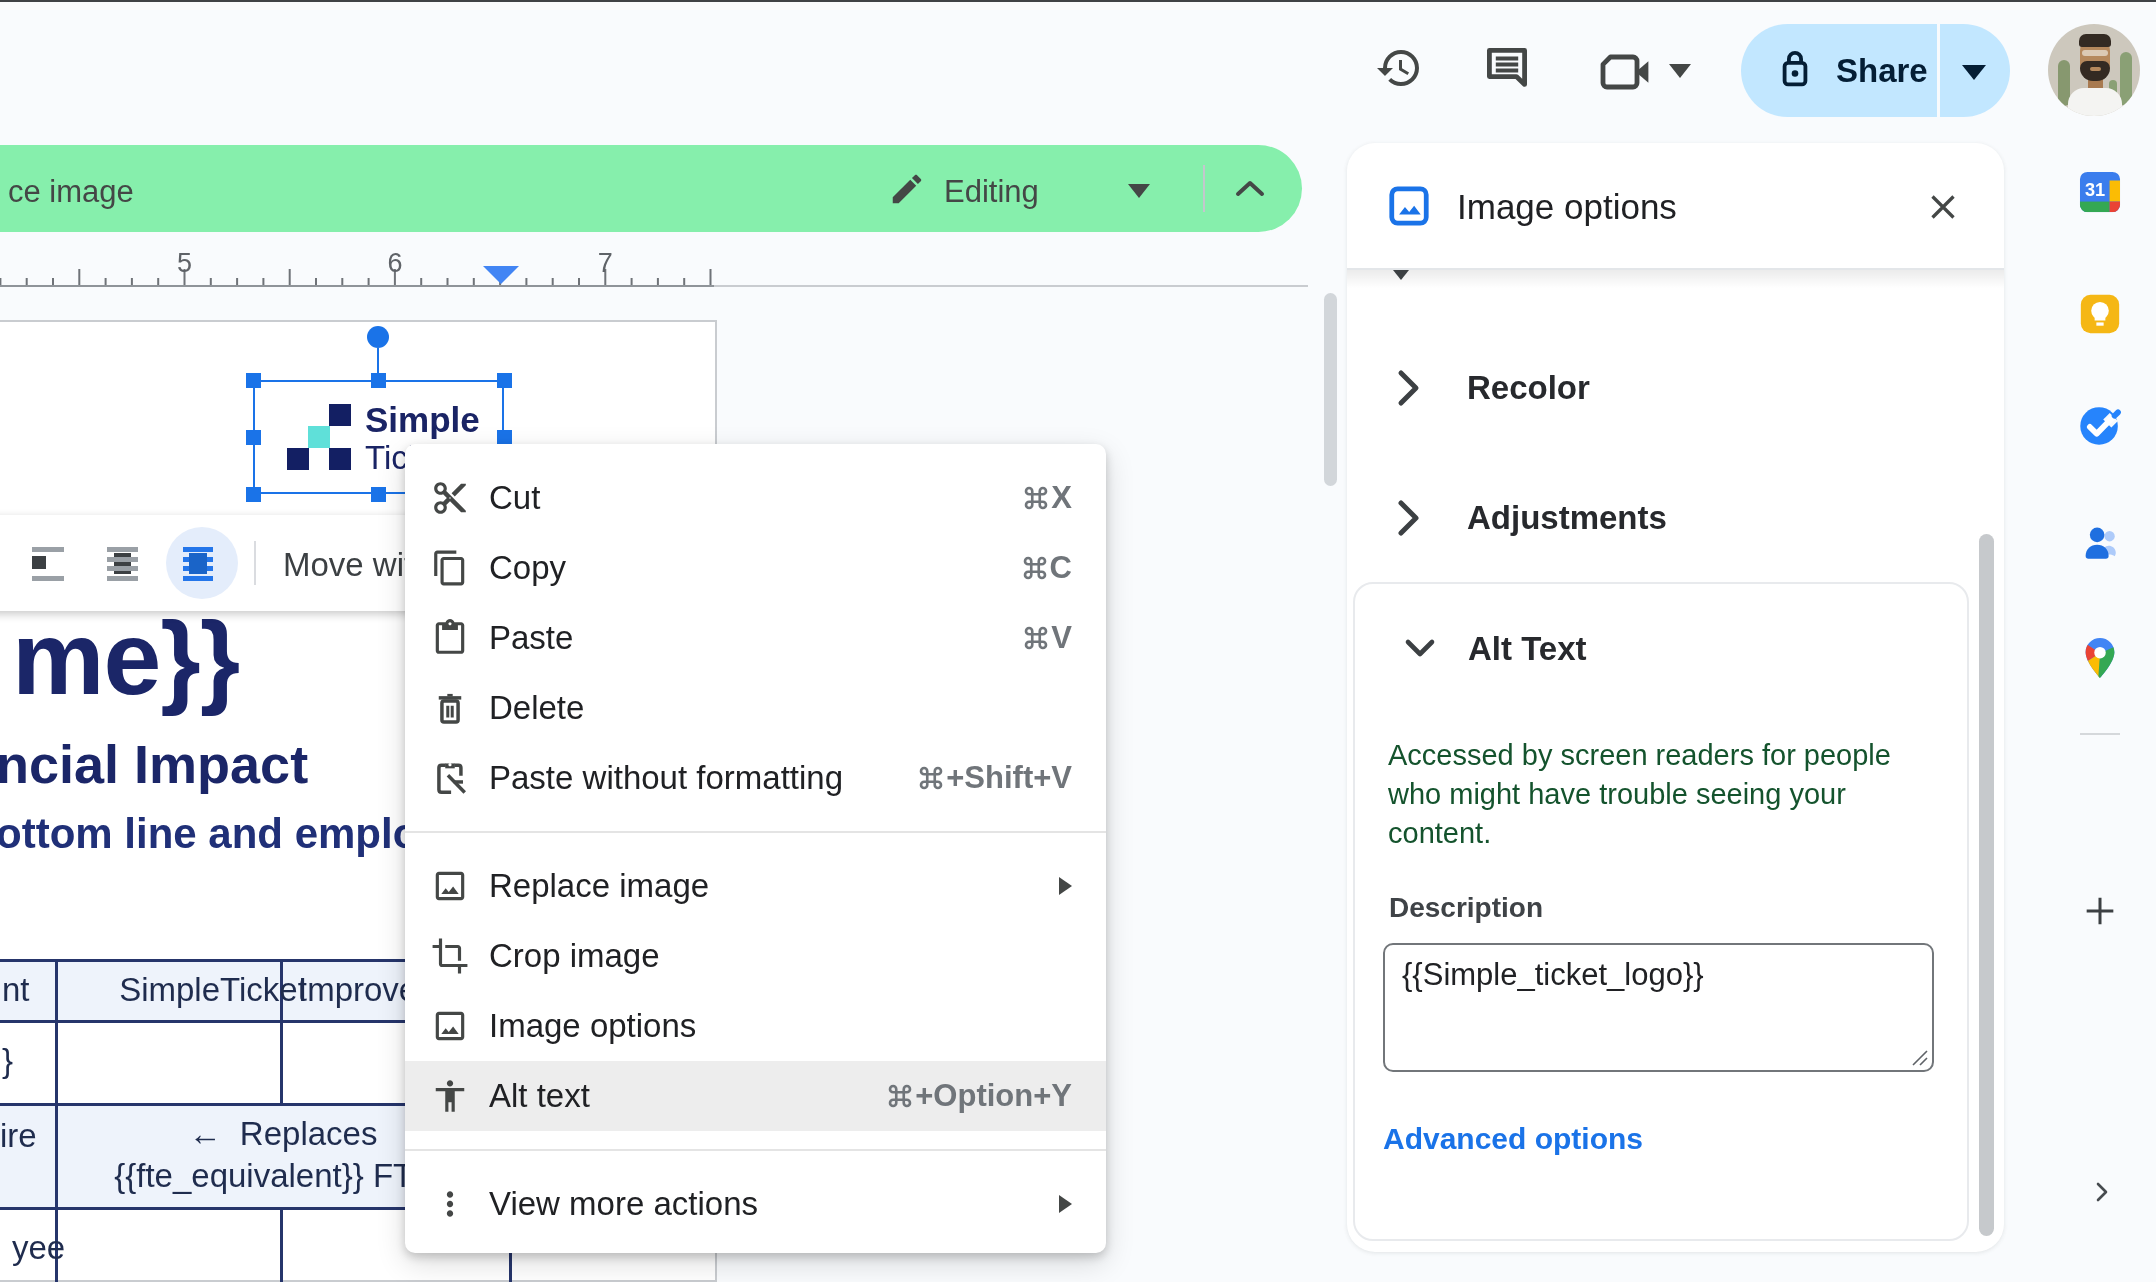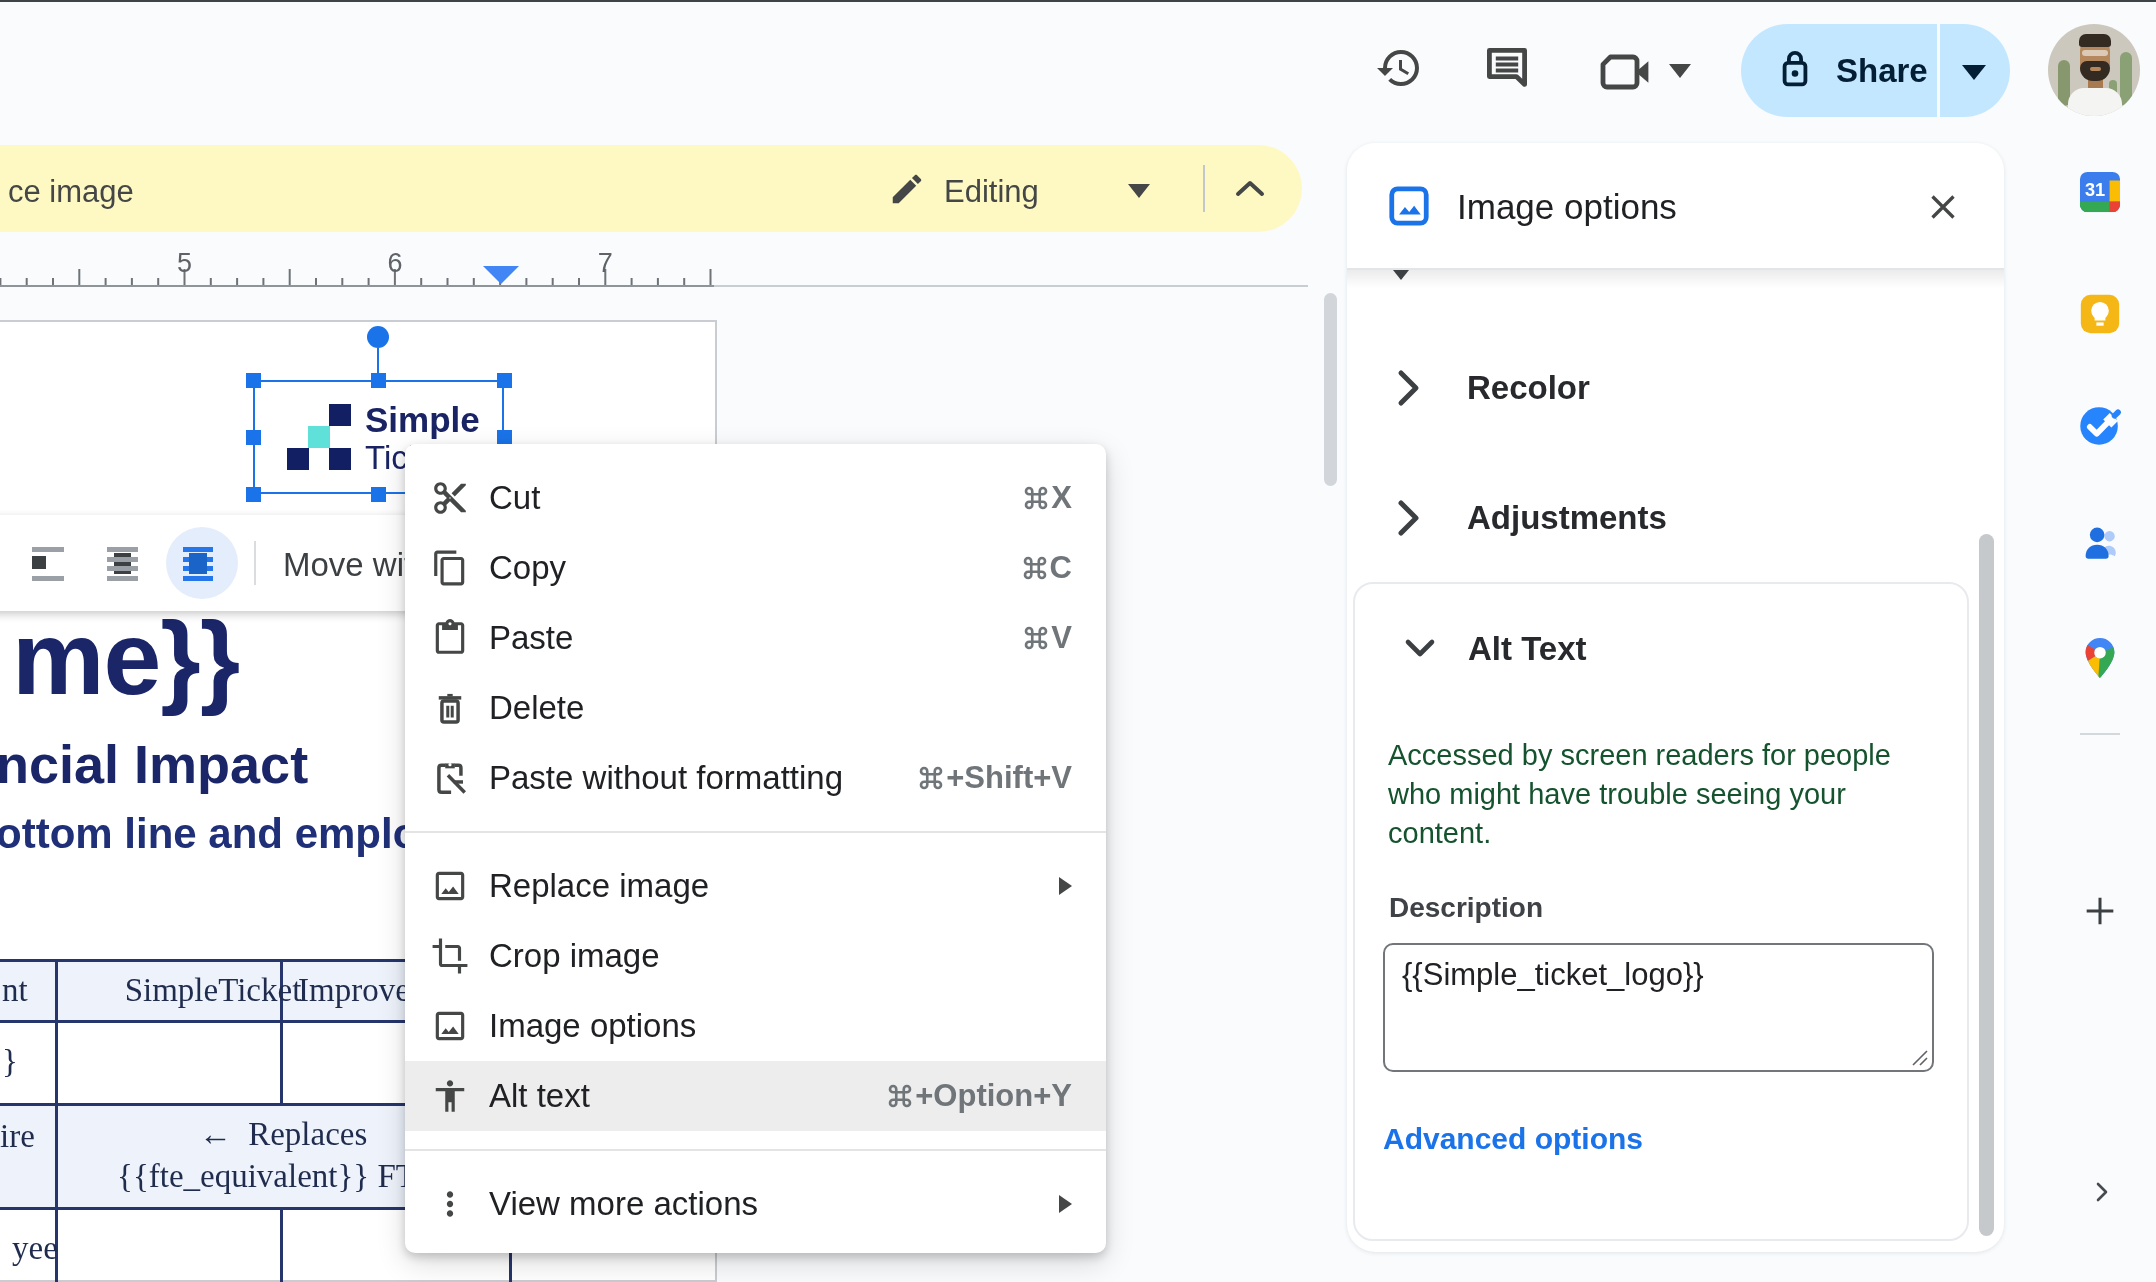--- a/index.html
+++ b/index.html
@@ -9,21 +9,21 @@
   .ic { display:block; }
   
   #topstrip { left:0; top:0; width:2156px; height:2px; background:#3f4346; }
   
   #pill { left:1741px; top:24px; width:269px; height:93px; border-radius:47px; background:#c2e7ff; }
   #pill .vdiv { position:absolute; left:196px; top:0; width:3px; height:93px; background:#f9fbfd; }
   #sharetxt { left:1836px; top:54px; font-size:33px; font-weight:700; color:#041e35; line-height:33px; z-index:3; }
   
   #avatar { left:2048px; top:24px; width:92px; height:92px; border-radius:50%; overflow:hidden; background:#cdc8bd; }
   
-  #bluebar { left:0; top:145px; width:1302px; height:87px; background:#fef9c3; border-radius:0 44px 44px 0; }
+  #bluebar { left:0; top:145px; width:1302px; height:87px; background:#86efac; border-radius:0 44px 44px 0; }
   #bluebar .t { position:absolute; font-size:31px; color:#444746; top:29px; }
   #rline1 { left:0; top:285px; width:714px; height:2px; background:#8f9499; }
   #rline2 { left:714px; top:285px; width:594px; height:2px; background:#c9ccd0; }
   #rtri { left:483px; top:266px; width:0; height:0; border-left:18px solid transparent; border-right:18px solid transparent; border-top:18px solid #4285f4; }
   
   #page { left:-40px; top:320px; width:757px; height:962px; background:#fff; border:2px solid #c9ccd0; }
   
   .hdl { position:absolute; width:15px; height:15px; background:#1a73e8; }
   #selbox { left:253px; top:380px; width:251px; height:114px; border:2px solid #1a73e8; }
   #rotline { left:377px; top:348px; width:2px; height:32px; background:#1a73e8; }
@@ -37,21 +37,21 @@
   #lgt1 { left:365px; top:402px; font-size:35px; font-weight:700; color:#1a2465; line-height:35px; }
   #lgt2 { left:365px; top:441px; font-size:33px; color:#1a2465; line-height:34px; }
   
   #h1 { left:12px; top:606px; font-size:104px; font-weight:700; color:#1b2668; line-height:104px; letter-spacing:-1px; }
   #h2 { left:-4px; top:737px; font-size:54px; font-weight:700; color:#1b2668; line-height:54px; }
   #h3 { left:-4px; top:813px; font-size:42px; font-weight:700; color:#203078; line-height:42px; }
   
   .trow { position:absolute; left:-40px; width:600px; background:#eef3fb; }
   .tbh { position:absolute; left:-40px; width:600px; height:3px; background:#26356b; }
   .tbv { position:absolute; width:3px; background:#26356b; }
-  .tcell { position:absolute; font-size:33px; color:#1f2c4e; line-height:40px;font-family:Liberation Serif, serif; }
+  .tcell { position:absolute; font-size:33px; color:#1f2c4e; line-height:40px; }
   
   #imgbar { left:-30px; top:515px; width:465px; height:96px; background:#fff; border-radius:12px; box-shadow:0 3px 10px rgba(0,0,0,0.22); }
   #imgbar .vdiv { position:absolute; left:284px; top:26px; width:2px; height:44px; background:#dadce0; }
   #movetxt { left:283px; top:546px; font-size:33px; color:#3c4043; }
   #selcirc { left:166px; top:527px; width:72px; height:72px; border-radius:50%; background:#e4edfb; }
   
   #menu { left:405px; top:444px; width:701px; height:809px; background:#fff; border-radius:10px;
           box-shadow:0 4px 10px rgba(0,0,0,0.18), 0 10px 30px rgba(0,0,0,0.14); padding-top:19px; z-index:30; }
   .mrow { height:70px; display:flex; align-items:center; padding:0 34px 0 26px;text-align:center; }
   .mrow svg.mi { flex:0 0 38px; }

